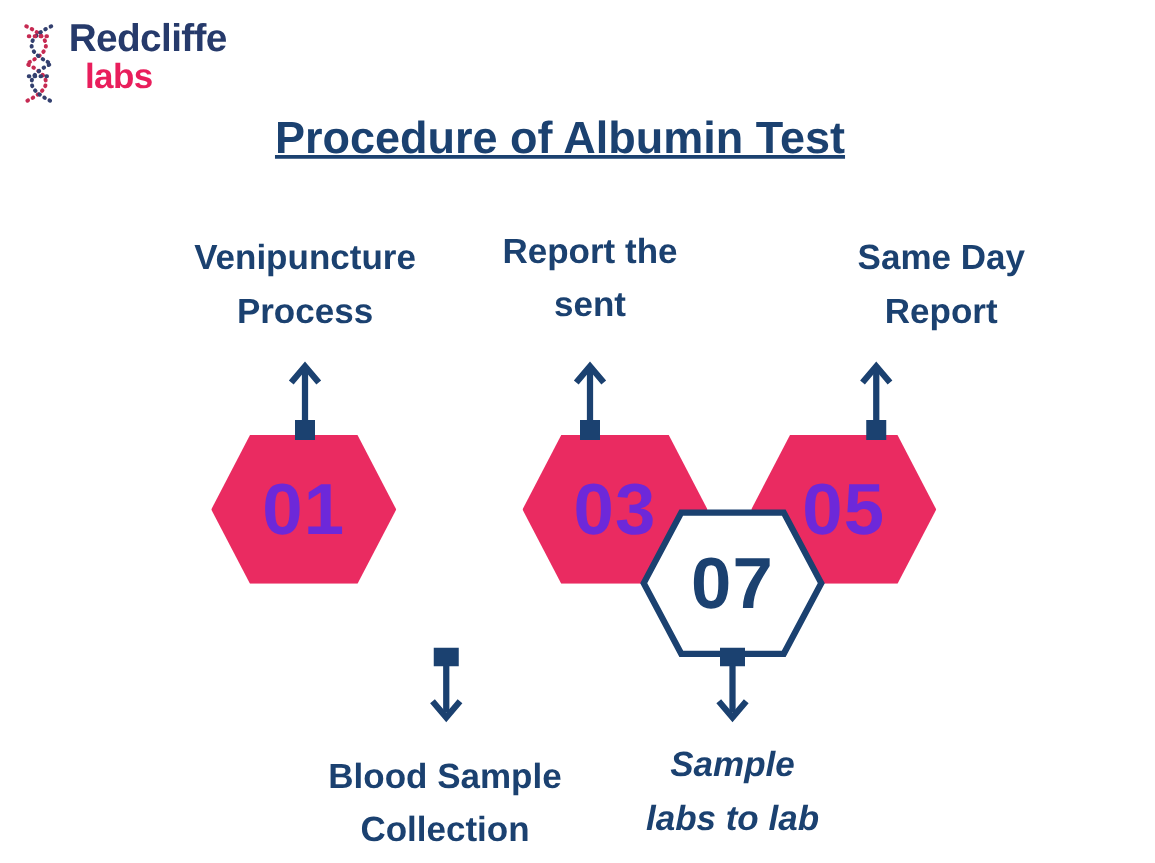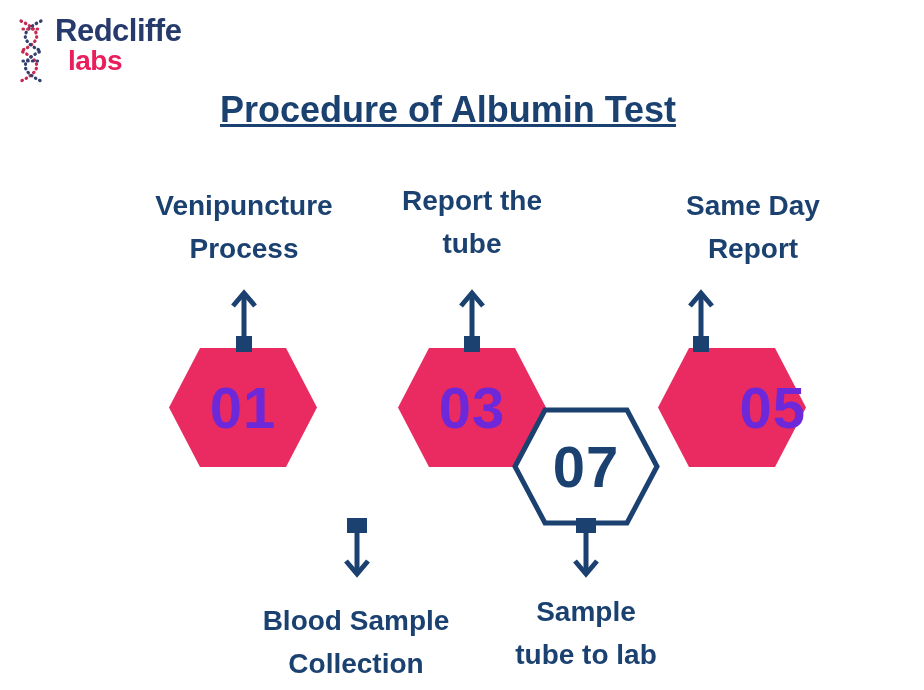--- a/index.html
+++ b/index.html
@@ -88,59 +88,59 @@
     <line class="stroke" x1="18" y1="13" x2="18" y2="52"></line>
     <polyline class="stroke" points="7,43 18,56 29,43"></polyline>
   </svg>
   <div class="label" style="left:356px; top:599px;">
     <div>Blood Sample</div>
     <div>Collection</div>
   </div>
 
   <div class="label" style="left:472px; top:179px;">
     <div>Report the</div>
-    <div>tube</div>
+    <div>sent</div>
   </div>
   <svg class="arrow up" style="left:454px; top:287px;" width="36" height="65" viewBox="0 0 36 65">
     <polyline class="stroke" points="7,19 18,6 29,19"></polyline>
     <line class="stroke" x1="18" y1="9" x2="18" y2="52"></line>
     <rect class="fillnavy" x="10" y="49" width="16" height="16"></rect>
   </svg>
-  <div class="hex pink" style="left:398px; top:348px;">
+  <div class="hex pink" style="left:418px; top:348px;">
     <svg width="148" height="119" viewBox="0 0 148 119">
       <polygon points="0,59.5 31,0 117,0 148,59.5 117,119 31,119"></polygon>
     </svg>
     <span class="num">03</span>
   </div>
 
   <div class="hex outline" style="left:512px; top:407px;">
     <svg width="148" height="119" viewBox="0 0 148 119">
       <polygon points="3,59.5 33,3 115,3 145,59.5 115,116 33,116"></polygon>
     </svg>
     <span class="num">07</span>
   </div>
   <svg class="arrow down" style="left:568px; top:518px;" width="36" height="62" viewBox="0 0 36 62">
     <rect class="fillnavy" x="8" y="0" width="20" height="15"></rect>
     <line class="stroke" x1="18" y1="13" x2="18" y2="52"></line>
     <polyline class="stroke" points="7,43 18,56 29,43"></polyline>
   </svg>
-  <div class="label" style="left:586px; top:590px;">
+  <div class="label" style="left:586px; top:590px;font-style:italic;">
     <div>Sample</div>
-    <div>tube to lab</div>
+    <div>labs to lab</div>
   </div>
 
   <div class="label" style="left:740px; top:184px;margin-left:13px;">
     <div>Same Day</div>
     <div>Report</div>
   </div>
   <svg class="arrow up" style="left:683px; top:287px;" width="36" height="65" viewBox="0 0 36 65">
     <polyline class="stroke" points="7,19 18,6 29,19"></polyline>
     <line class="stroke" x1="18" y1="9" x2="18" y2="52"></line>
     <rect class="fillnavy" x="10" y="49" width="16" height="16"></rect>
   </svg>
-  <div class="hex pink" style="left:658px; top:348px;justify-content:flex-end;">
+  <div class="hex pink" style="left:601px; top:348px;">
     <svg width="148" height="119" viewBox="0 0 148 119">
       <polygon points="0,59.5 31,0 117,0 148,59.5 117,119 31,119"></polygon>
     </svg>
     <span class="num">05</span>
   </div>
 
 </div>
 
 </body></html>

